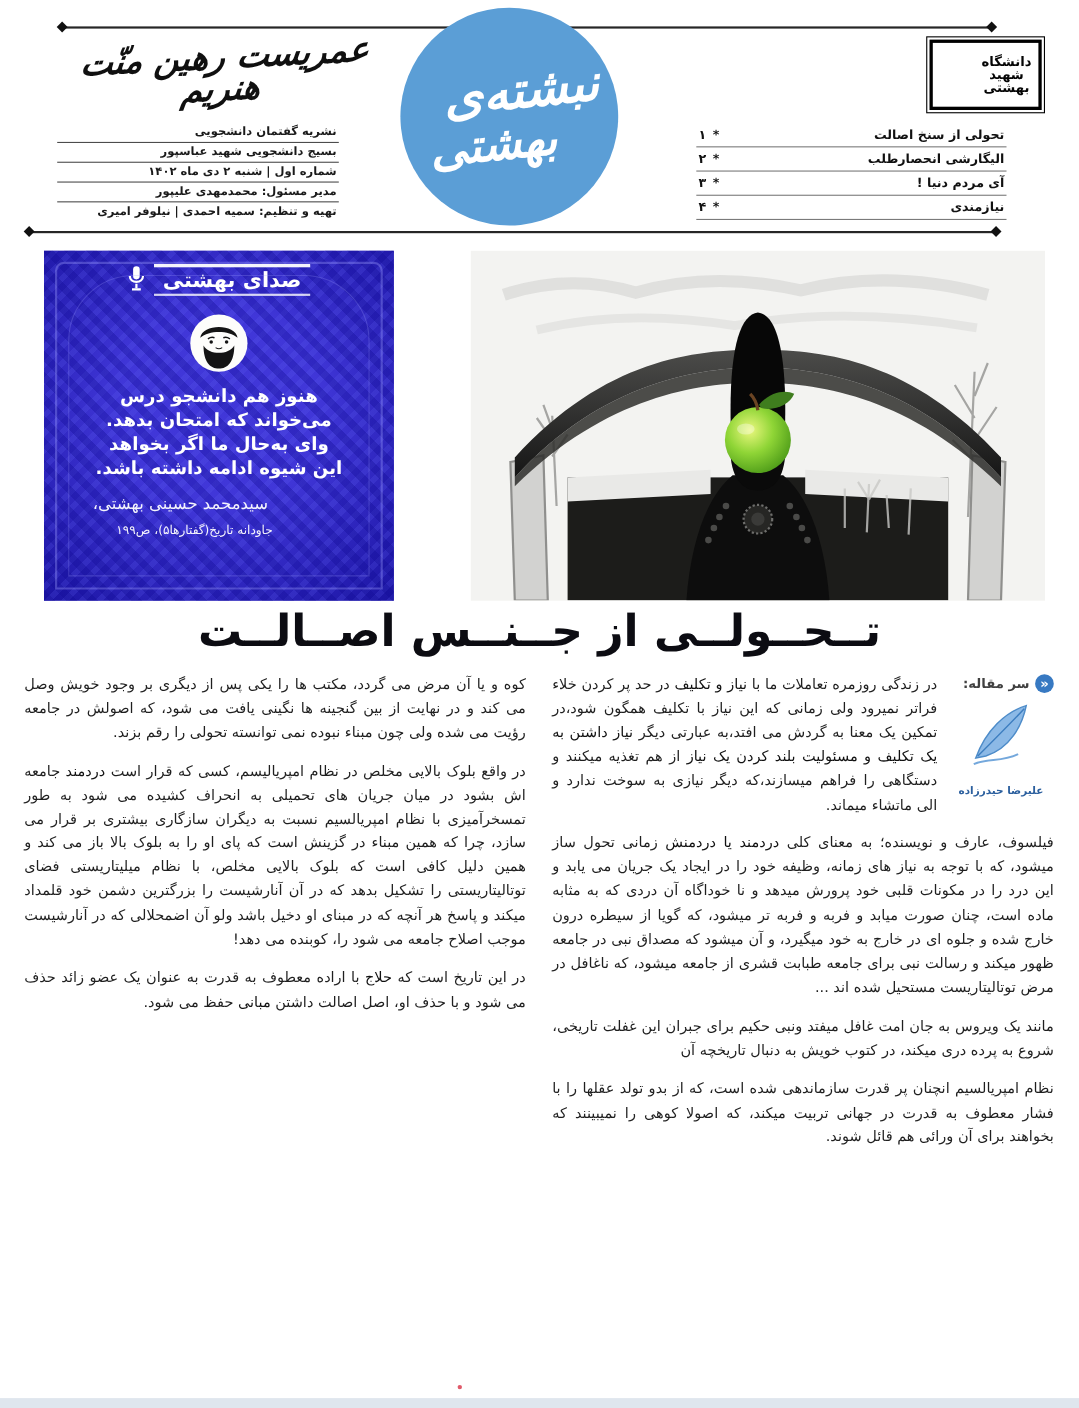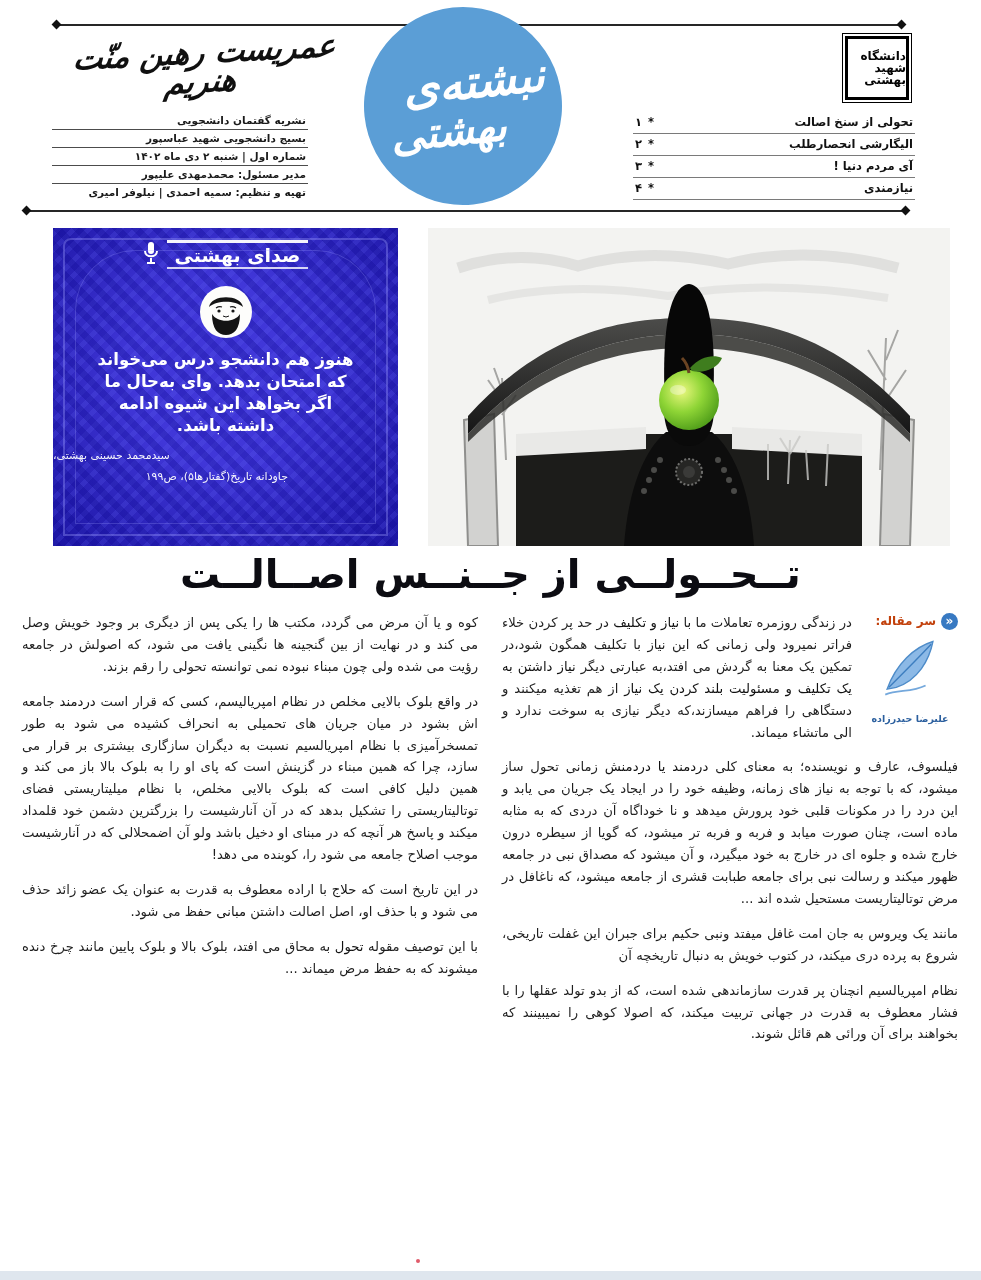--- a/index.html
+++ b/index.html
@@ -28,72 +28,72 @@
   
   .logo-circle{position:absolute;left:364px;top:7px;width:198px;height:198px;border-radius:50%;
      z-index:5;display:flex;flex-direction:column;justify-content:center;align-items:center;
      color:#fff;font-style:italic;font-weight:bold;transform:rotate(-6deg);}
   .logo-l1{font-size:46px;line-height:.9;margin-left:26px;}
   .logo-l2{font-size:42px;line-height:.9;margin-right:34px;margin-top:6px;}
 
   
   .seal{position:absolute;left:845px;top:36px;width:58px;height:58px;border:3px solid #000;
      outline:1px solid #000;outline-offset:2px;background:#fff;display:flex;flex-direction:column;
-     justify-content:center;text-align:right;font-weight:bold;font-size:12px;line-height:1.02;
-     letter-spacing:-0.5px;color:#050505;}
+     justify-content:center;text-align:center;font-weight:bold;font-size:12px;line-height:1.02;
+     letter-spacing:-0.5px;color:#050505;padding-left:38px;}
 
   
   .toc{position:absolute;left:633px;top:112px;width:282px;z-index:4;}
   .toc-item{display:flex;align-items:baseline;border-bottom:1px solid #7a7a7a;
      padding:3px 2px 4px;font-size:11.5px;color:#111;}
   .toc-title{font-weight:600;}
   .toc-spacer{flex:1;}
   .toc-bullet{font-weight:bold;margin-left:6px;}
   .toc-num{font-weight:bold;}
 
   
-  .quote-card{position:absolute;left:53px;top:228px;width:345px;height:318px;overflow:hidden;
+  .quote-card{position:absolute;left:40px;top:228px;width:318px;height:318px;overflow:hidden;
      background-color:#2a22b5;
      background-image:
        repeating-linear-gradient(45deg, rgba(18,12,150,.35) 0 7px, rgba(255,255,255,0) 7px 14px),
        repeating-linear-gradient(-45deg, rgba(90,90,235,.22) 0 5px, rgba(255,255,255,0) 5px 11px),
        radial-gradient(circle at 50% 45%, rgba(70,60,225,.8) 0 38%, rgba(25,18,160,.9) 100%);
      color:#fff;text-align:center;}
   .card-frame{position:absolute;inset:10px;border:2px solid rgba(160,160,255,.35);
      border-radius:8px 8px 0 0;pointer-events:none;}
   .card-frame:before{content:"";position:absolute;inset:10px;border:1px solid rgba(160,160,255,.25);
      border-radius:60px 60px 0 0;}
   .card-brand{display:flex;justify-content:center;align-items:center;gap:8px;margin-top:12px;direction:rtl;}
   .brand-text{font-size:19px;font-weight:800;letter-spacing:1px;
      border-top:3px solid rgba(255,255,255,.95);border-bottom:2px solid rgba(255,255,255,.8);
      padding:1px 8px;}
   .card-portrait{margin:16px auto 6px;width:54px;height:54px;}
   .card-quote{font-size:16.5px;font-weight:bold;line-height:1.34;padding:4px 44px 0;}
-  .card-attrib{font-size:11px;margin-top:12px;padding-right:70px;text-align:left;opacity:.95;}
+  .card-attrib{font-size:15px;margin-top:12px;padding-right:70px;text-align:center;opacity:.95;}
   .card-source{font-size:11px;margin-top:8px;padding-right:110px;text-align:right;opacity:.95;}
 
   
   .artwork{position:absolute;left:428px;top:228px;width:522px;height:318px;overflow:hidden;background:#f3f3f1;}
 
   
   .headline{position:absolute;left:0;top:551px;width:100%;text-align:center;
      font-size:40px;font-weight:bold;color:#0c0c12;letter-spacing:-1px;}
 
   
   .article{position:absolute;left:22px;top:612px;width:936px;display:flex;gap:24px;direction:rtl;}
   .col{width:456px;text-align:justify;font-size:13.2px;line-height:1.66;color:#1f1f1f;}
   .col p{margin:0 0 13px;}
   .col b{font-weight:normal;color:#111;}
 
   
   .editorial{float:right;width:96px;margin-left:10px;margin-bottom:4px;text-align:center;}
   .ed-head{display:flex;align-items:center;justify-content:flex-start;gap:5px;direction:rtl;}
   .guillemet{width:17px;height:17px;border-radius:50%;background:#3779c2;color:#fff;
      font-size:12px;line-height:16px;text-align:center;font-weight:bold;flex:0 0 auto;}
-  .ed-label{color:#c2410c;font-size:12px;font-weight:bold;}
+  .ed-label{color:#404040;font-size:12px;font-weight:bold;}
   .ed-feather{margin:4px 0 0;}
   .ed-author{font-size:9.5px;font-weight:bold;color:#2b5f9e;margin-top:2px;white-space:nowrap;}
 
   
   .bottom-band{position:absolute;left:0;top:1271px;width:981px;height:9px;background:#dfe6ee;}
   .red-dot{position:absolute;left:416px;top:1259px;width:4px;height:4px;border-radius:50%;
      background:#e05a6a;}
 </style>
 </head>
 <body>
@@ -260,21 +260,20 @@
       <p><span>در زندگی روزمره تعاملات ما با </span><b>نیاز و تکلیف</b><span> در حد پر کردن خلاء فراتر نمیرود ولی زمانی که این نیاز با تکلیف همگون شود،در تمکین یک معنا به گردش می افتد،به عبارتی دیگر </span><b>نیاز داشتن به یک تکلیف و مسئولیت بلند کردن یک نیاز</b><span> از هم تغذیه میکنند و دستگاهی را فراهم میسازند،که دیگر نیازی به سوخت ندارد و الی ماتشاء میماند.</span></p>
       <p><span>فیلسوف، عارف و نویسنده؛ به معنای کلی </span><b>دردمند یا دردمنش</b><span> زمانی تحول ساز میشود، که با توجه به نیاز های زمانه، وظیفه خود را در ایجاد یک جریان می یابد و این درد را در مکونات قلبی خود پرورش میدهد و نا خوداگاه آن دردی که به مثابه ماده است، چنان صورت میابد و فربه و فربه تر میشود، که گویا از سیطره درون خارج شده و جلوه ای در خارج به خود میگیرد، و آن میشود که مصداق نبی در جامعه ظهور میکند و رسالت نبی برای جامعه طبابت قشری از جامعه میشود، که ناغافل در مرض توتالیتاریست مستحیل شده اند ...</span></p>
       <p><span>مانند یک ویروس به جان امت غافل میفتد ونبی حکیم برای جبران این غفلت تاریخی، شروع به پرده دری میکند، در کتوب خویش به دنبال تاریخچه آن</span></p>
       <p><span>نظام امپریالسیم انچنان پر قدرت سازماندهی شده است، که از بدو تولد عقلها را با فشار معطوف به قدرت در جهانی تربیت میکند، که اصولا کوهی را نمیبینند که بخواهند برای آن ورائی هم قائل شوند.</span></p>
     </div>
 
     <div class="col">
       <p><span>کوه و یا آن مرض می گردد، مکتب ها را یکی پس از دیگری بر وجود خویش وصل می کند و در نهایت از بین گنجینه ها نگینی یافت می شود، که اصولش در جامعه رؤیت می شده ولی چون مبناء نبوده نمی توانسته تحولی را رقم بزند.</span></p>
       <p><span>در واقع بلوک بالایی مخلص در نظام امپریالیسم، کسی که قرار است </span><b>دردمند</b><span> جامعه اش بشود در میان جریان های تحمیلی به انحراف کشیده می شود به طور تمسخرآمیزی با نظام امپریالسیم نسبت به دیگران سازگاری بیشتری بر قرار می سازد، چرا که همین مبناء در گزینش است که پای او را به بلوک بالا باز می کند و همین دلیل کافی است که بلوک بالایی مخلص، با نظام میلیتاریستی فضای توتالیتاریستی را تشکیل بدهد که در آن آنارشیست را بزرگترین دشمن خود قلمداد میکند و پاسخ هر آنچه که در مبنای او دخیل باشد ولو آن اضمحلالی که در آنارشیست موجب اصلاح جامعه می شود را، کوبنده می دهد!</span></p>
       <p><span>در این تاریخ است که </span><b>حلاج</b><span> با اراده معطوف به قدرت به عنوان یک عضو زائد حذف می شود و با حذف او، اصل اصالت داشتن </span><b>مبانی</b><span> حفظ می شود.</span></p>
-      <p><span>با این توصیف مقوله </span><b>تحول</b><span> به محاق می افتد، بلوک بالا و بلوک پایین مانند چرخ دنده میشوند که به حفظ مرض میماند ...</span></p>
     </div>
 
   </div>
 
   <div class="red-dot"></div>
   <div class="bottom-band"></div>
 
 </div>
 
 </body></html>

